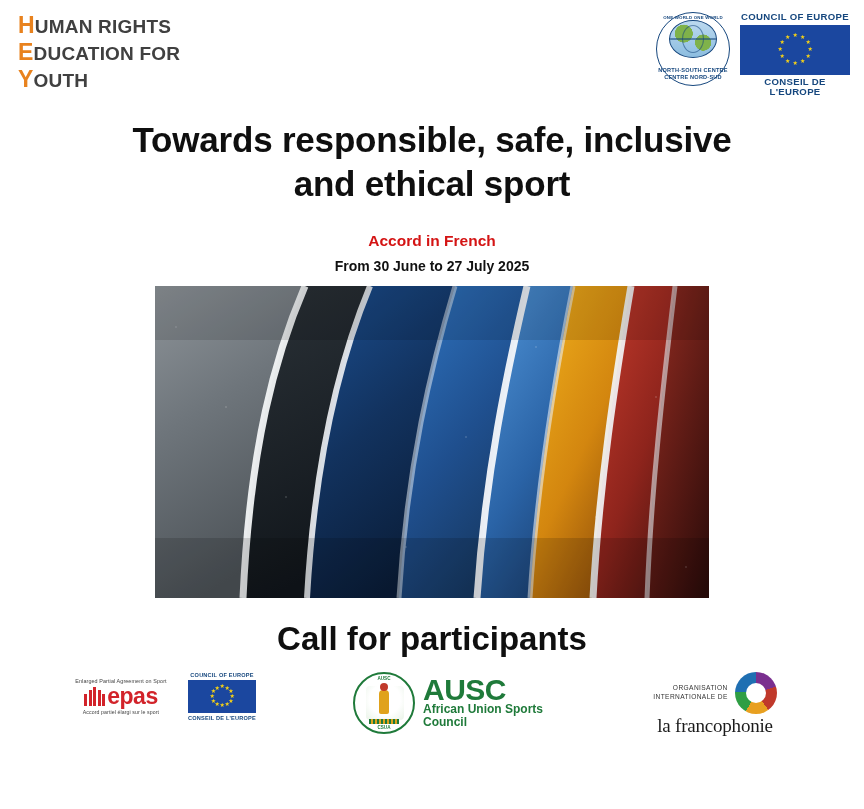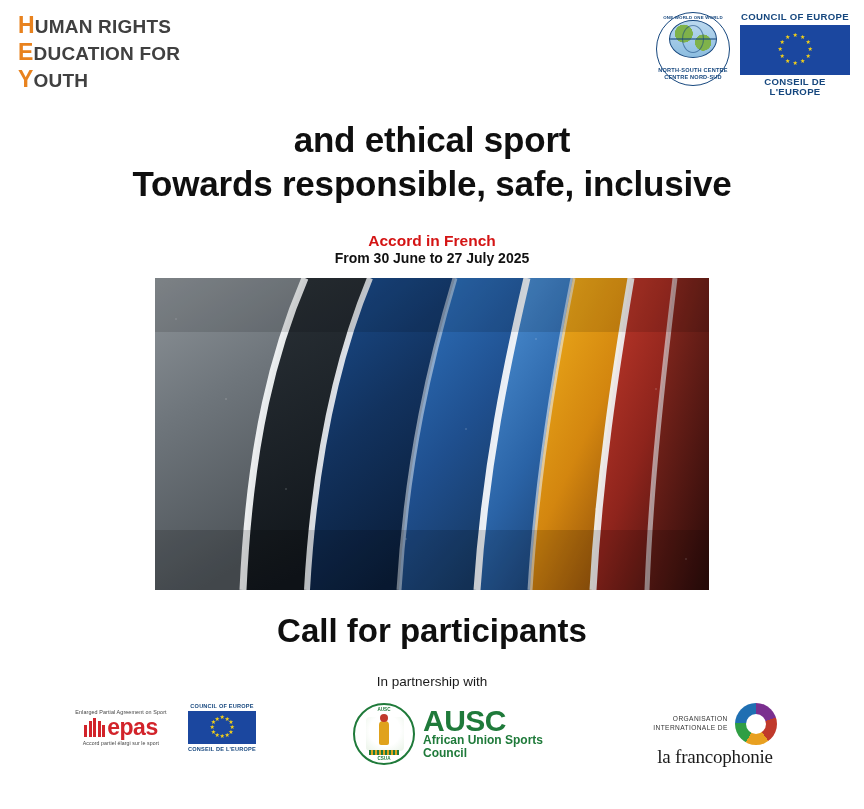--- a/index.html
+++ b/index.html
@@ -141,21 +141,21 @@
     max-width: 700px;
     letter-spacing: -0.2px;
   }
   .edition {
     margin-top: 25px;
     font-size: 15.5px;
     font-weight: bold;
     color: #d41414;
   }
   .dates {
-    margin-top: 0;
+    margin-top: 8px;
     font-size: 14px;
     font-weight: bold;
     color: #111111;
   }
 
   
   .photo-wrap {
     margin: 12px auto 0;
     width: 554px;
     height: 312px;
@@ -360,22 +360,22 @@
         </div>
       <div class="coe-sub">CONSEIL DE L'EUROPE</div>
     </div>
 
   </div>
 </div>
 
 <div class="main">
 
   <div class="poster-title">
+    <div>Towards responsible, safe, inclusive</div>
     <div>and ethical sport</div>
-    <div>Towards responsible, safe, inclusive</div>
   </div>
 
   <div class="edition">Accord in French</div>
   <div class="dates">From 30 June to 27 July 2025</div>
 
   <div class="photo-wrap">
     <svg width="554" height="312" viewBox="0 0 554 312">
       <defs>
         <linearGradient id="gGrey" x1="0" y1="0" x2="0.3" y2="1">
           <stop offset="0" stop-color="#8e9499"></stop>
@@ -452,21 +452,20 @@
         <rect x="500" y="110" width="2" height="2"></rect>
           <rect x="530" y="280" width="2" height="2"></rect>
       </g>
 
       <rect x="0" y="0" width="554" height="54" fill="#000" opacity="0.12"></rect>
       <rect x="0" y="252" width="554" height="60" fill="#000" opacity="0.14"></rect>
     </svg>
   </div>
 
   <div class="call">Call for participants</div>
-  <div class="partnership">In partnership with</div>
 </div>
 
 <div class="footer-logos">
 
   <div class="epas">
     <div class="epas-left">
       <div class="epas-top">Enlarged Partial Agreement on Sport</div>
       <div class="epas-word">
         <span class="epas-pillars">
           <i style="height:12px"></i>

